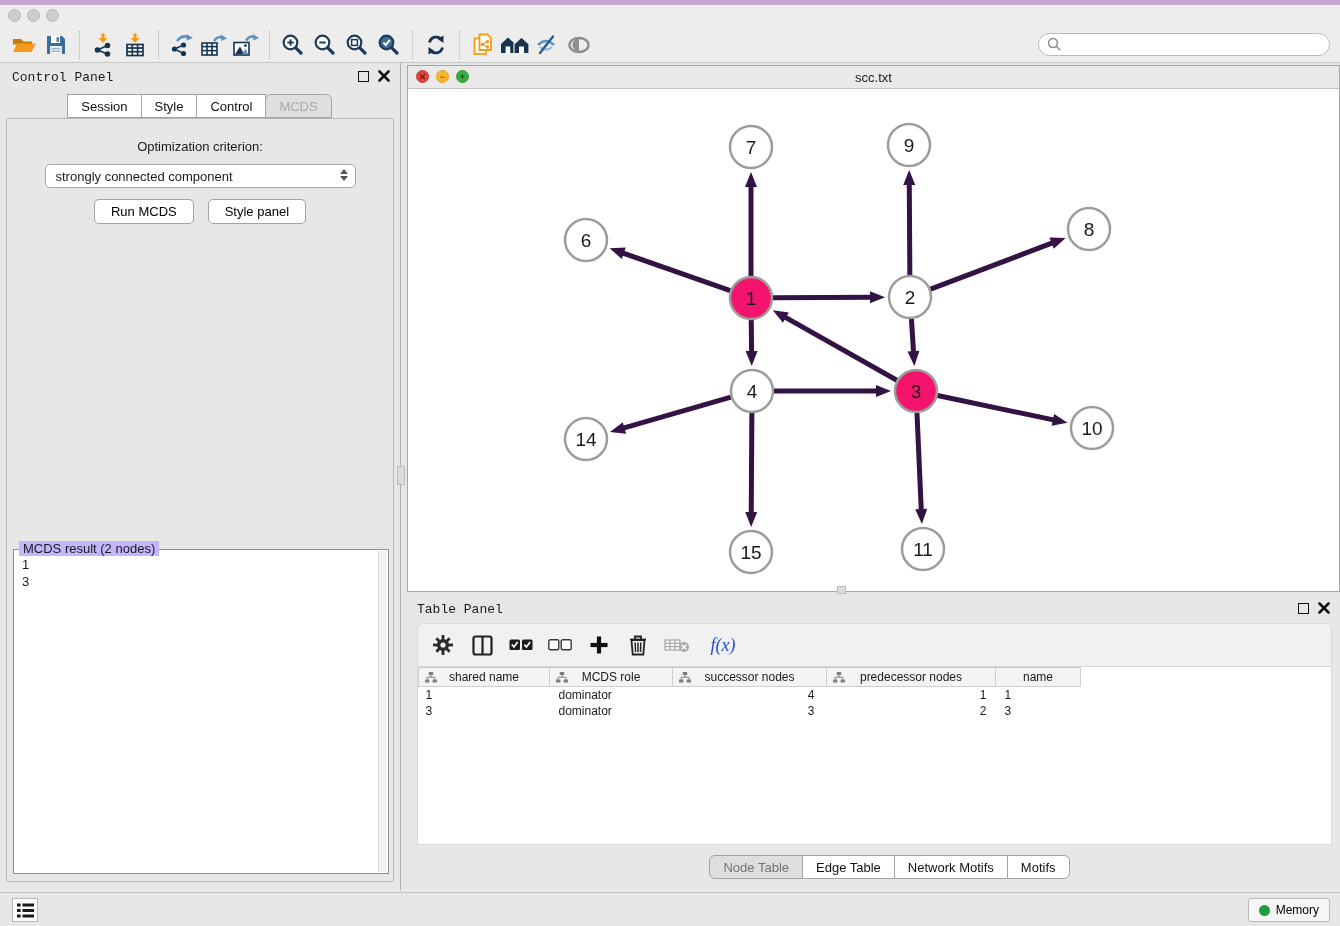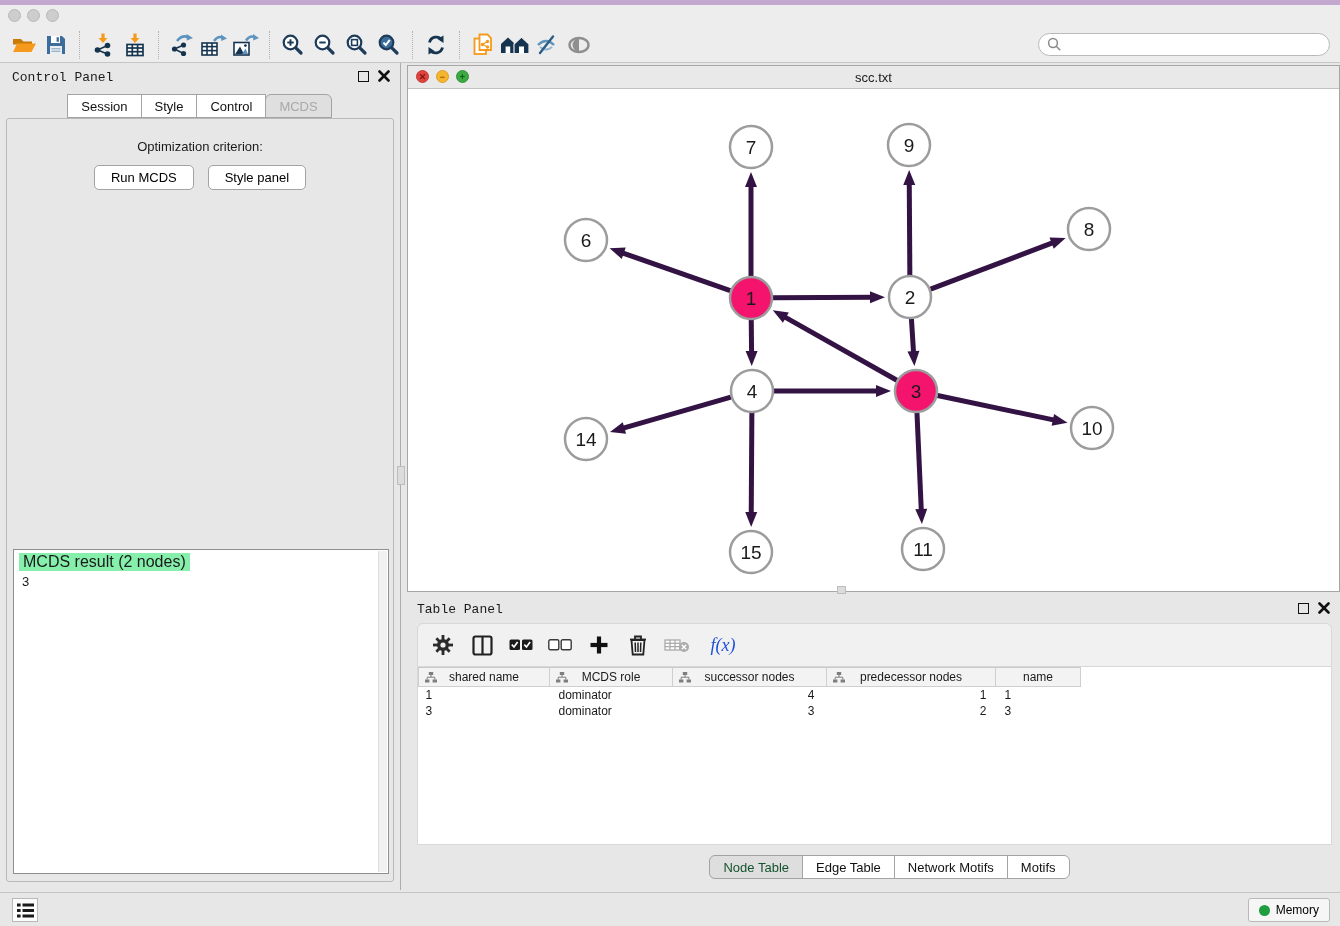--- a/index.html
+++ b/index.html
@@ -32,21 +32,21 @@
   .cp-content { position:absolute; left:6px; right:6px; top:55px; bottom:8px; border:1px solid #B9B9B9; border-radius:3px; background:#E7E7E7; }
   .opt-label { text-align:center; margin-top:20px; font-size:13px; }
   .dropdown { position:relative; margin:10px auto 0; width:311px; height:24px; background:#FFF; border:1px solid #A8A8A8; border-radius:5px; display:flex; align-items:center; padding-left:10px; font-size:13px; cursor:pointer; }
   .dd-chevrons { position:absolute; right:7px; top:4px; display:flex; flex-direction:column; gap:2px; }
   .dd-chevrons i { width:0; height:0; border-left:4px solid transparent; border-right:4px solid transparent; display:block; }
   .dd-up { border-bottom:5px solid #555; }
   .dd-down { border-top:5px solid #555; }
   .cp-buttons { display:flex; justify-content:center; gap:14px; margin-top:11px; }
   .btn { background:#FFF; border:1px solid #A3A3A3; border-radius:5px; font-size:13px; padding:4px 16px; cursor:pointer; font-family:"Liberation Sans",sans-serif; }
   .result-box { position:absolute; left:6px; right:4px; top:430px; bottom:7px; border:1px solid #8F8F8F; background:#FFF; }
-  .result-legend { position:absolute; left:5px; top:-9px; background:#86efac; padding:0 4px; font-size:16px;margin-top:12px; }
+  .result-legend { position:absolute; left:5px; top:-9px; background:#c4b5fd; padding:0 4px; font-size:13px; }
   .result-items { padding:6px 8px; font-size:13px; line-height:17px; }
   .result-scroll { position:absolute; right:1px; top:1px; bottom:1px; width:9px; background:#F1F1F1; border-left:1px solid #DEDEDE; }
 
   
   .net-window { position:absolute; left:407px; top:65px; width:933px; height:527px; border:1px solid #A6A6A6; background:#FFF; }
   .net-titlebar { position:relative; height:23px; background:#E9E9E9; border-bottom:1px solid #C2C2C2; }
   .traffic { position:absolute; left:8px; top:4px; display:flex; gap:7px; }
   .tl { width:13px; height:13px; border-radius:50%; font-size:9px; font-weight:bold; display:flex; align-items:center; justify-content:center; cursor:pointer; }
   .tl-close { background:#E0443E; border:1px solid #C63A36; color:#7E1513; }
   .tl-min { background:#F6B52E; border:1px solid #DFA027; color:#8F5B03; }
@@ -66,21 +66,21 @@
   table.datatable th { background:#F3F3F3; border:1px solid #CFCFCF; border-top:1px solid #C9C9C9; height:19px; font-weight:normal; position:relative; text-align:center; font-size:12px; }
   table.datatable th .hier { position:absolute; left:6px; top:4px; }
   table.datatable td { height:16px; font-size:12px; border:none; white-space:nowrap; overflow:hidden; }
   .al-l6 { text-align:left; padding-left:7px; }
   .al-l8 { text-align:left; padding-left:9px; }
   .al-r12 { text-align:right; padding-right:12px; }
   .al-r8 { text-align:right; padding-right:9px; }
   .tp-tabs { position:absolute; left:0; right:0; bottom:11px; display:flex; justify-content:center; }
   .tp-tabs .seg-tab.first { border-radius:6px 0 0 6px; }
   .tp-tabs .seg-tab.last { border-radius:0 6px 6px 0; }
-  .tp-tabs .seg-tab.active { background:#DEDEDE; color:#14532d; border-radius:6px 0 0 6px;margin-left:32px; }
+  .tp-tabs .seg-tab.active { background:#DEDEDE; color:#737373; border-radius:6px 0 0 6px;margin-left:32px; }
 
   
   .statusbar { position:absolute; left:0; top:892px; width:1340px; height:34px; background:#E7E7E7; border-top:1px solid #C4C4C4; }
   .list-btn { position:absolute; left:12px; top:5px; width:26px; height:24px; background:#FCFCFC; border:1px solid #B9B9B9; display:flex; align-items:center; justify-content:center; cursor:pointer; }
   .memory-btn { position:absolute; right:10px; top:5px; height:24px; background:#F6F6F6; border:1px solid #B9B9B9; border-radius:3px; display:flex; align-items:center; gap:6px; padding:0 10px; font-size:12px; cursor:pointer; }
   .mem-dot { width:11px; height:11px; border-radius:50%; background:#1E9E3E; }
 
   svg { display:block; }
   .x-glyph line { stroke:#111; stroke-width:2.6; stroke-linecap:round; }
 </style>
@@ -280,20 +280,27 @@
     </span>
   </div>
   <div class="cp-tabs">
     <span class="seg-tab first">Session</span>
     <span class="seg-tab">Style</span>
     <span class="seg-tab">Control</span>
     <span class="seg-tab active">MCDS</span>
   </div>
   <div class="cp-content">
     <div class="opt-label">Optimization criterion:</div>
+    <div class="dropdown">
+      <span>strongly connected component</span>
+      <span class="dd-chevrons">
+          <i class="dd-up"></i>
+          <i class="dd-down"></i>
+        </span>
+    </div>
     <div class="cp-buttons">
       <button class="btn">Run MCDS</button>
       <button class="btn">Style panel</button>
     </div>
     <div class="result-box">
       <span class="result-legend">MCDS result (2 nodes)</span>
       <div class="result-items">
         <div>1</div>
         <div>3</div>
       </div>

